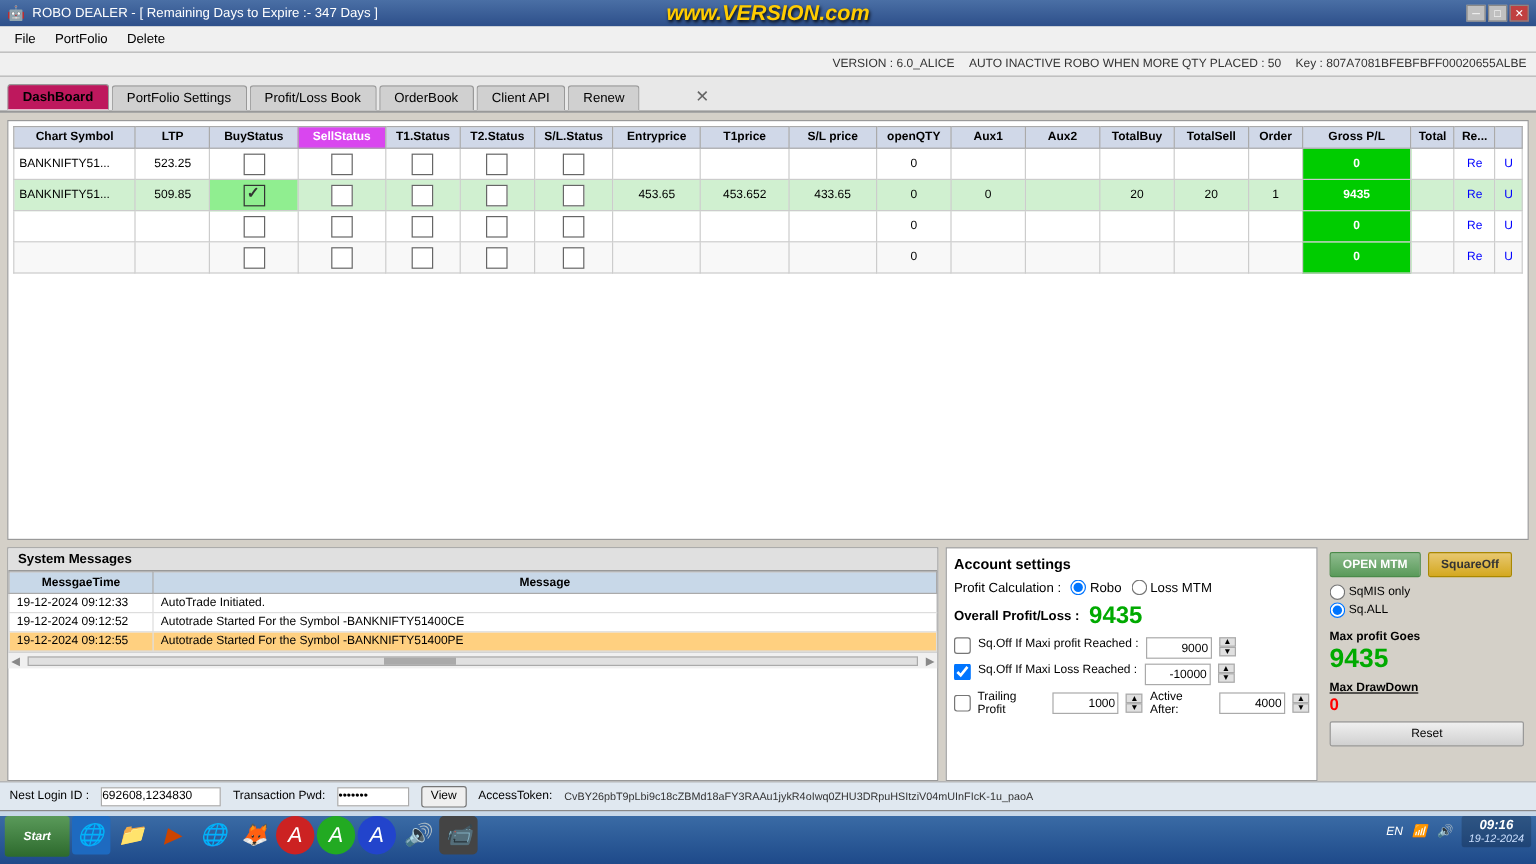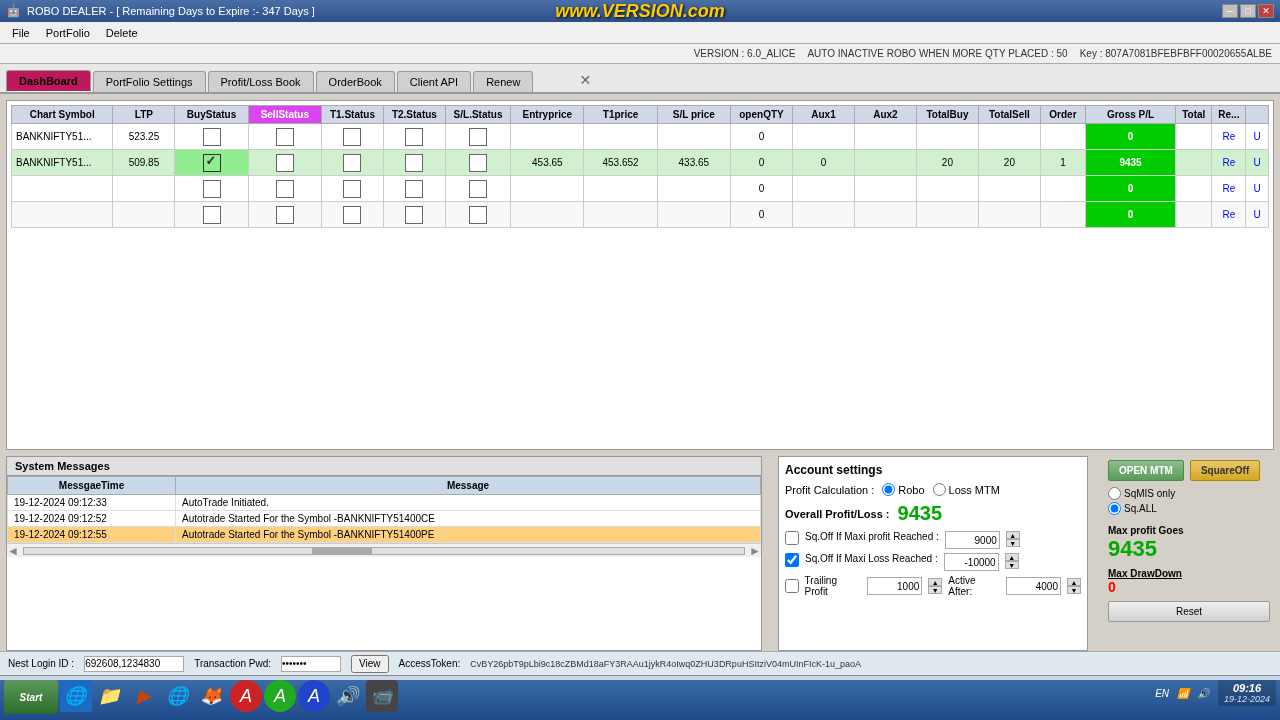--- a/index.html
+++ b/index.html
@@ -28,21 +28,21 @@
     .data-table { width: 100%; border-collapse: collapse; font-size: 10px; }
     .data-table th { background: #d0d8e8; border: 1px solid #aaa; padding: 3px 4px; text-align: center; font-weight: bold; font-size: 10px; white-space: nowrap; }
     .data-table td { border: 1px solid #ccc; padding: 2px 4px; text-align: center; height: 26px; }
     .data-table tr:nth-child(even) { background: #f8f8f8; }
     
     .checkbox-cell { width: 18px; height: 18px; border: 1px solid #666; background: white; display: inline-block; cursor: pointer; }
     .checkbox-checked { background: #90ee90; border: 1px solid #333; position: relative; }
     .checkbox-checked::after { content: '✓'; position: absolute; top: -2px; left: 2px; font-size: 13px; color: #333; font-weight: bold; }
     
     
-    .bottom-panel { display: flex; margin: 0 6px; gap: 16px; height: 195px; }
+    .bottom-panel { display: flex; margin: 0 6px; gap: 6px; height: 195px; }
     
     
     .system-messages { flex: 1; border: 1px solid #999; background: white; }
     .system-messages-header { background: #e0e0e0; padding: 3px 8px; font-weight: bold; font-size: 11px; border-bottom: 1px solid #999; }
     .msg-table { width: 100%; border-collapse: collapse; font-size: 10px; }
     .msg-table th { background: #c8d8e8; border: 1px solid #aaa; padding: 3px 6px; text-align: center; }
     .msg-table td { border: 1px solid #ddd; padding: 2px 6px; }
     .msg-scrollbar { height: 14px; background: #f0f0f0; border-top: 1px solid #ccc; display: flex; align-items: center; }
     .msg-scrollbar-track { flex: 1; height: 8px; background: #e0e0e0; margin: 0 4px; border: 1px solid #aaa; position: relative; }
     .msg-scrollbar-thumb { width: 60px; height: 6px; background: #aaa; position: absolute; left: 40%; }
@@ -329,21 +329,21 @@
   </table>
 </div>
 
 <div class="bottom-panel">
 
   <div class="system-messages">
     <div class="system-messages-header">System Messages</div>
     <table class="msg-table">
       <thead>
         <tr>
-          <th style="width:168px;">MessgaeTime</th>
+          <th style="width:120px;">MessgaeTime</th>
           <th>Message</th>
         </tr>
       </thead>
       <tbody id="msg-body">
       <tr>
     <td>19-12-2024 09:12:33</td>
     <td>AutoTrade Initiated.</td>
   </tr>
           <tr>
     <td>19-12-2024 09:12:52</td>

